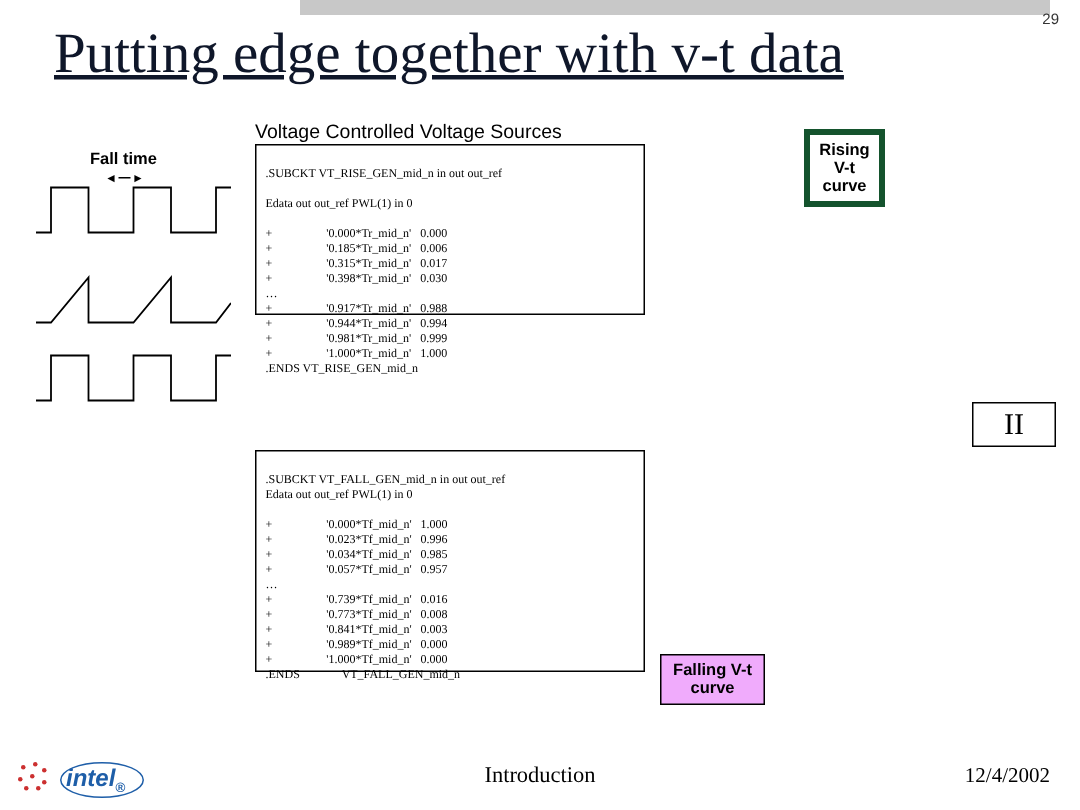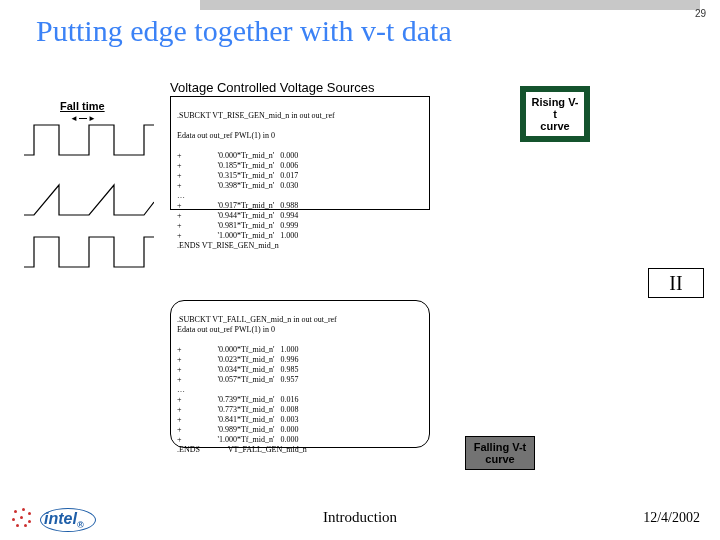--- a/index.html
+++ b/index.html
@@ -15,22 +15,23 @@
     position: absolute;
     top: 0; left: 200px;
     width: 500px; height: 10px;
     background: #c8c8c8;
   }
   .title {
     position: absolute;
     top: 14px;
     left: 36px;
     font-family: "Comic Sans MS", cursive;
-    font-size: 30px;
-    color: #3b82f6;
+    font-size: 38px;
+    color: #0f172a;
+    text-decoration: underline;
   }
   .page-num {
     position: absolute;
     top: 8px;
     right: 14px;
     font-size: 10px;
     color: #333;
   }
   .section-heading {
     position: absolute;
@@ -38,21 +39,20 @@
     left: 170px;
     font-size: 13px;
     font-weight: normal;
   }
   .fall-label {
     position: absolute;
     top: 100px;
     left: 60px;
     font-size: 11px;
     font-weight: bold;
-    text-decoration: underline;
   }
   .fall-marker {
     position: absolute;
     top: 114px;
     left: 70px;
     display: flex;
     align-items: center;
     gap: 1px;
   }
   .ft-arrow {
@@ -73,46 +73,45 @@
     position: absolute;
     border: 1px solid #000;
     background: #fff;
     padding: 4px 6px;
     font-family: "Times New Roman", serif;
     font-size: 8px;
     line-height: 1.25;
     white-space: pre;
   }
   .box1 { top: 96px; left: 170px; width: 260px; height: 114px; }
-  .box2 { top: 300px; left: 170px; width: 260px; height: 148px; border-radius: 14px; }
+  .box2 { top: 300px; left: 170px; width: 260px; height: 148px; }
 
   .rising-label {
     position: absolute;
     top: 86px;
     right: 130px;
-    width: 70px;
-    border: 6px solid #14532d;
+    width: 54px;
+    border: 4px solid #14532d;
     padding: 4px;
     font-size: 11px;
     font-weight: bold;
     text-align: center;
     background: #fff;
   }
   .falling-label {
     position: absolute;
     top: 436px;
     left: 440px;
     width: 70px;
     border: 1px solid #000;
     padding: 4px;
     font-size: 11px;
     font-weight: bold;
     text-align: center;
-    background: #737373;
-    margin-left: 25px;
+    background: #f0abfc;
   }
 
   .big-II {
     position: absolute;
     top: 268px;
     right: 16px;
     width: 56px;
     height: 30px;
     border: 1.5px solid #000;
     font-family: "Times New Roman", serif;

